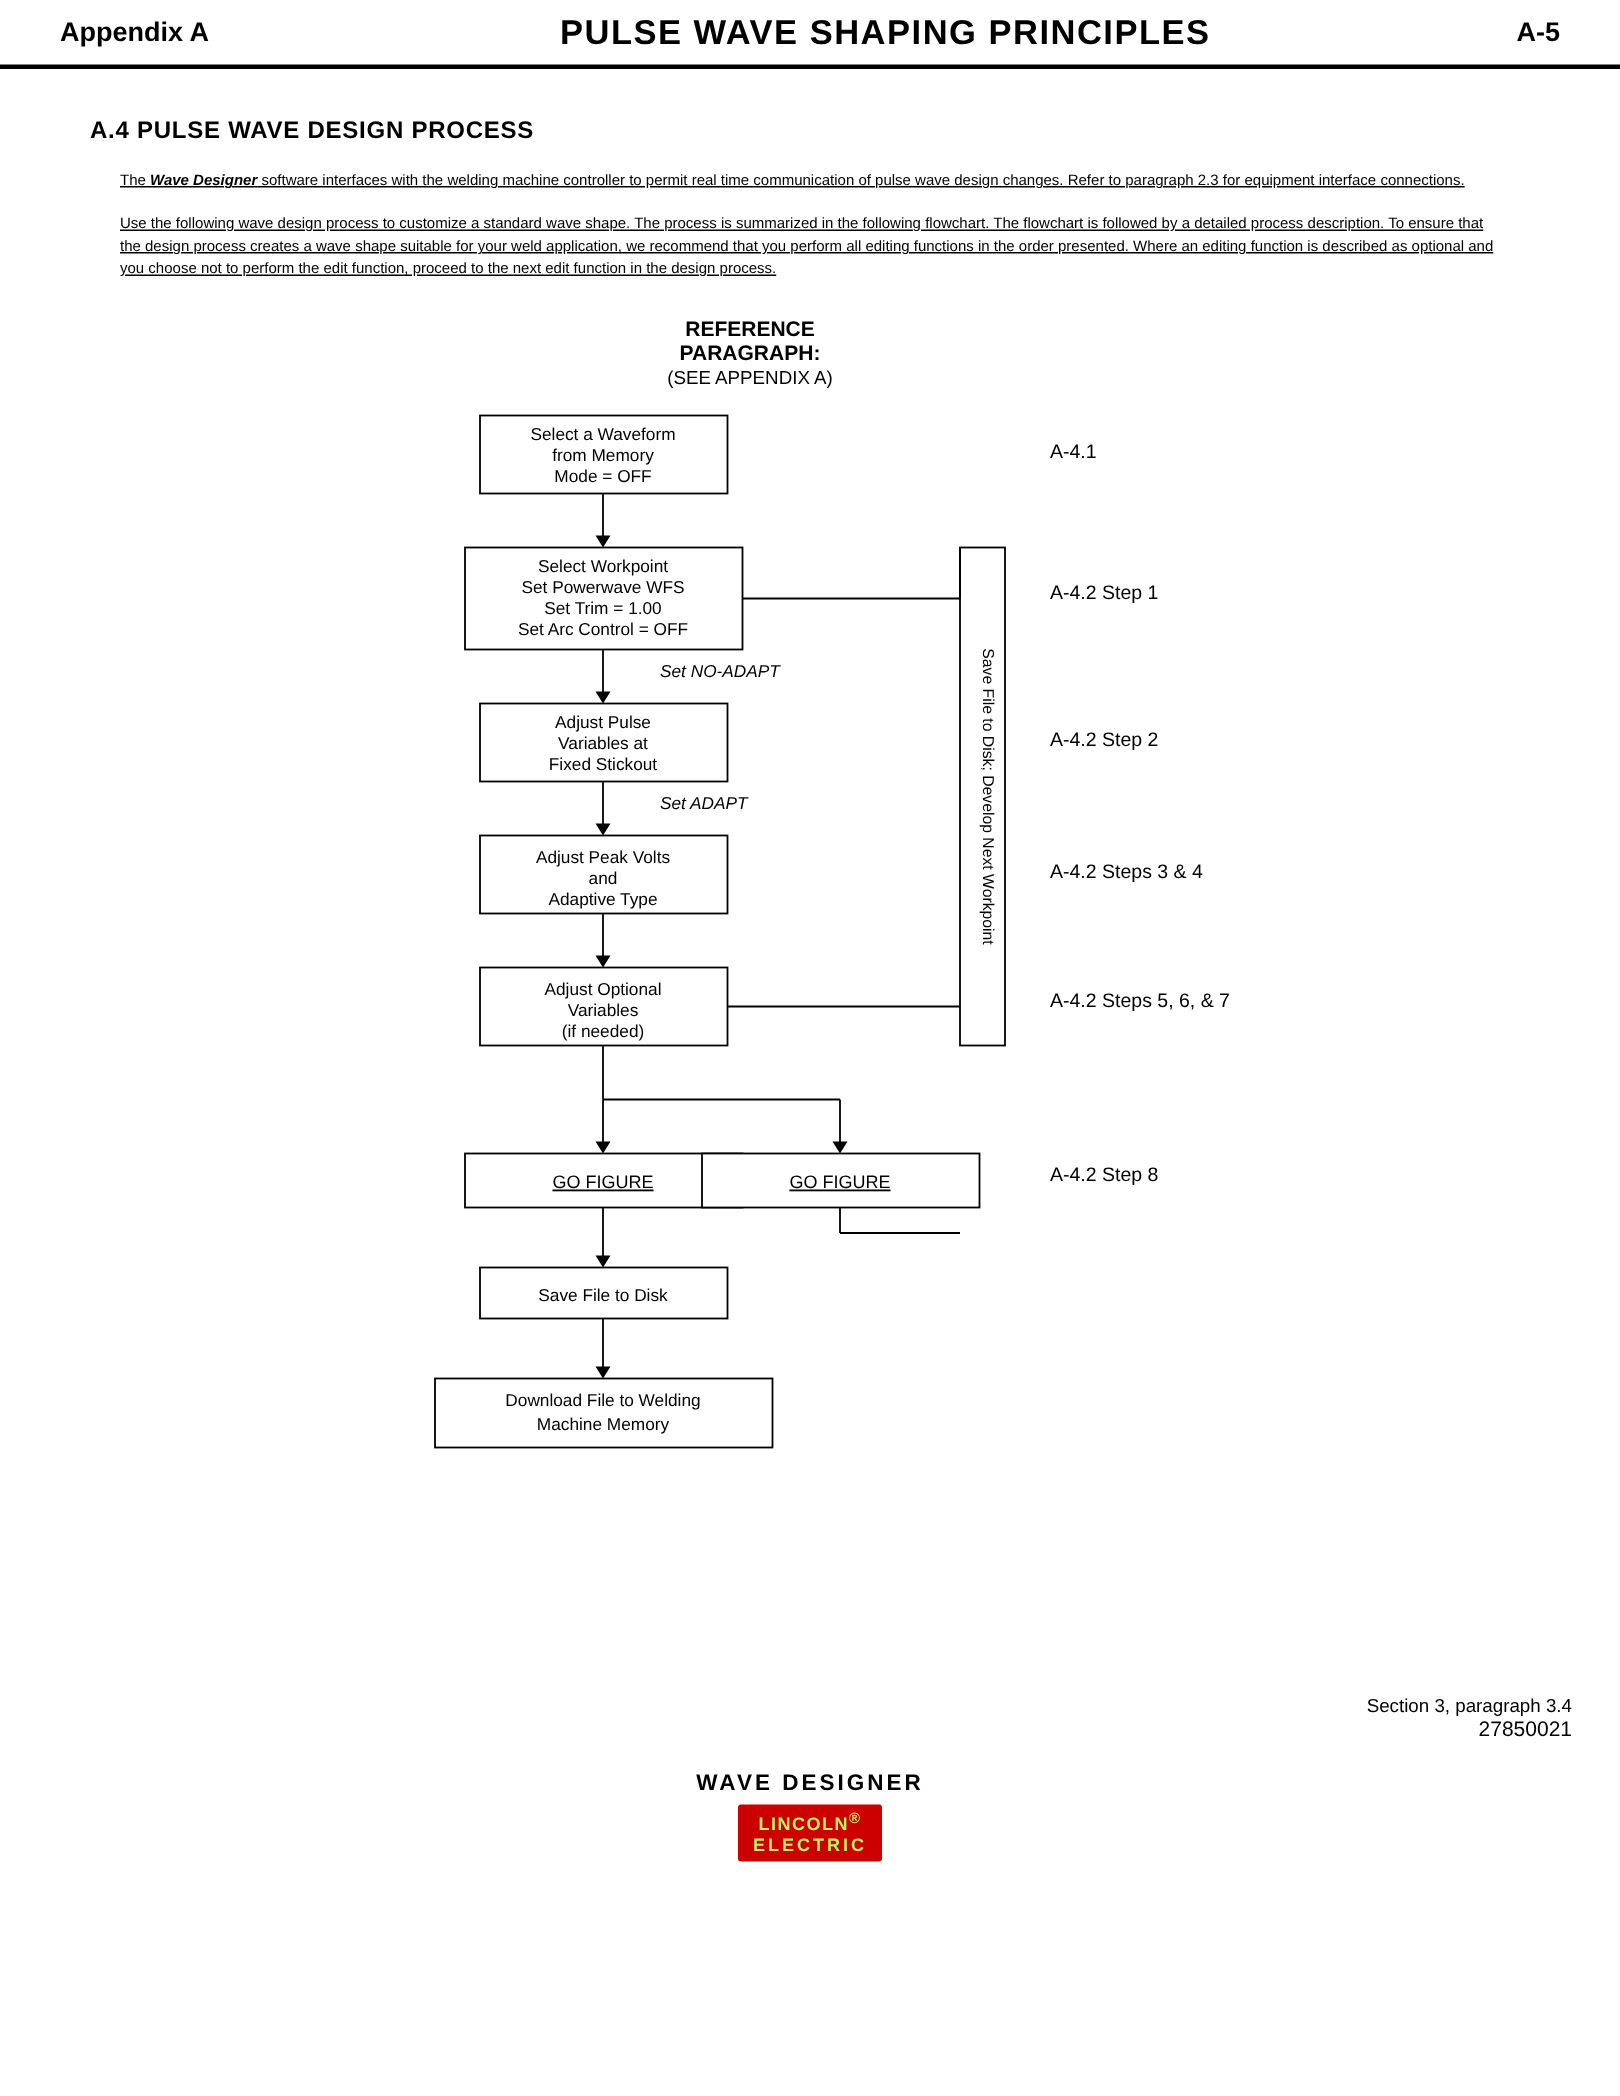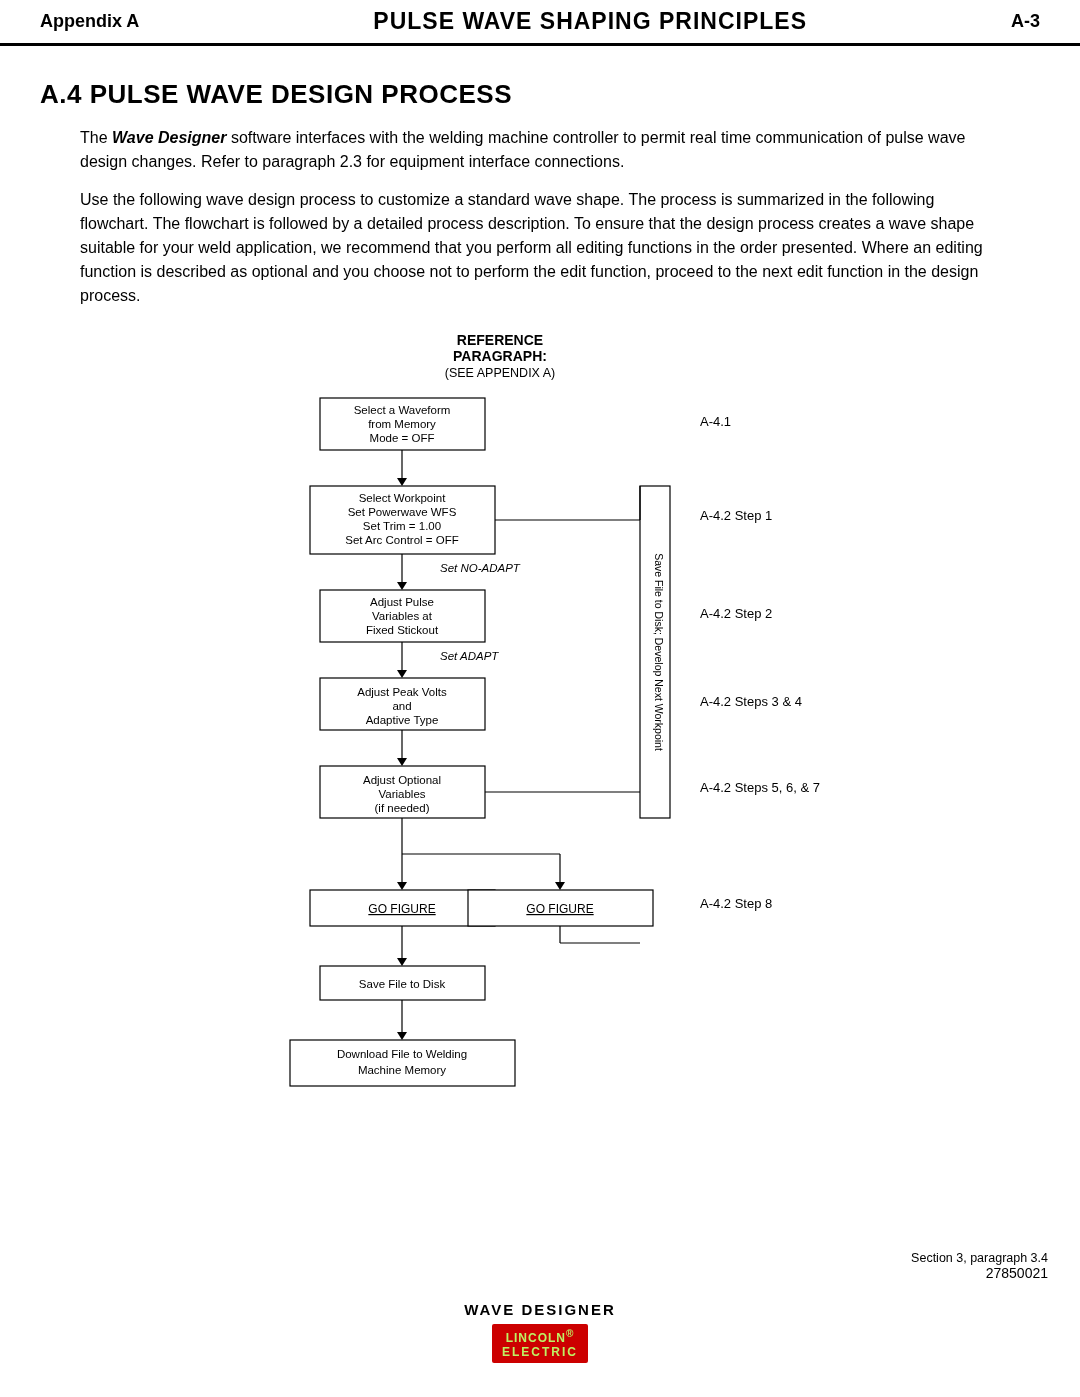--- a/index.html
+++ b/index.html
@@ -40,32 +40,33 @@
       flex: 1;
       text-align: center;
     }
     .header-page {
       font-size: 18px;
       font-weight: bold;
     }
 
     
     .section-title {
-      font-size: 26px;
+      font-size: 16px;
       font-weight: 900;
-      padding: 10px 40px 16px 40px;
+      padding: 10px 40px 16px 60px;
       letter-spacing: 0.5px;
     }
 
     
     .body-text {
       padding: 0 80px;
       margin-bottom: 14px;
-      font-size: 16px;
+      font-size: 10px;
       line-height: 1.5;
+      text-decoration: underline;
     }
     .body-text .bold-italic {
       font-weight: bold;
       font-style: italic;
     }
 
     
     .figure-area {
       margin-top: 24px;
       text-align: center;
@@ -110,21 +111,21 @@
     }
   </style>
 </head>
 <body>
 
 <div class="page">
 
   <div class="page-header">
     <span class="header-appendix">Appendix A</span>
     <span class="header-title">PULSE WAVE SHAPING PRINCIPLES</span>
-    <span class="header-page">A-3</span>
+    <span class="header-page">A-5</span>
   </div>
 
   <div class="section-title">A.4  PULSE WAVE DESIGN PROCESS</div>
 
   <p class="body-text">
     The <span class="bold-italic">Wave Designer</span> software interfaces with the welding machine controller to permit real time communication of pulse wave design changes. Refer to paragraph 2.3 for equipment interface connections.
   </p>
 
   <p class="body-text">Use the following wave design process to customize a standard wave shape. The process is summarized in the following flowchart. The flowchart is followed by a detailed process description. To ensure that the design process creates a wave shape suitable for your weld application, we recommend that you perform all editing functions in the order presented. Where an editing function is described as optional and you choose not to perform the edit function, proceed to the next edit function in the design process.</p>
 

